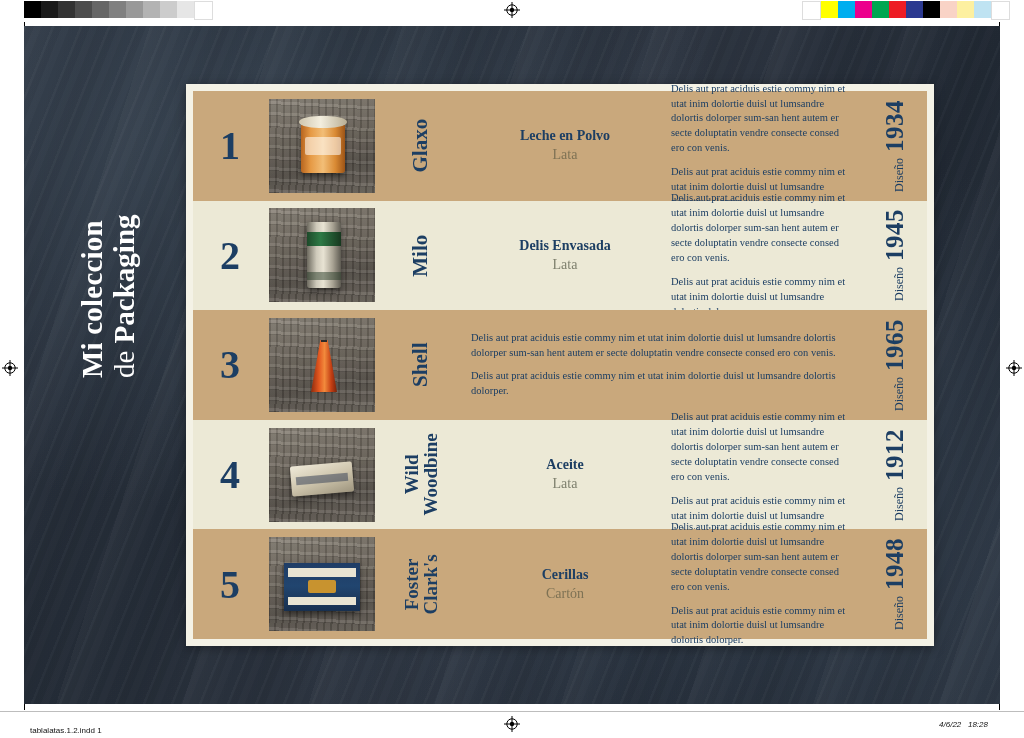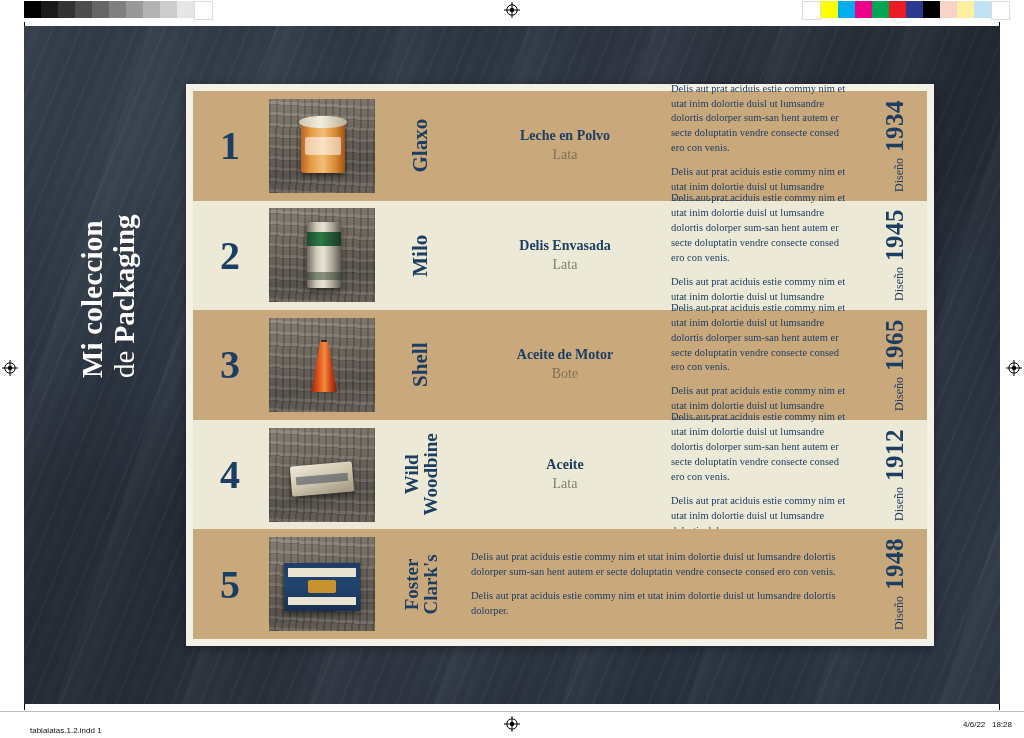--- a/index.html
+++ b/index.html
@@ -363,21 +363,21 @@
     bottom: 0;
     width: 1024px;
     height: 26px;
     background: #ffffff;
     border-top: 1px solid #bdbdbd;
     font-family: "Liberation Sans", sans-serif;
     font-size: 8px;
     color: #111;
   }
   .footer-left  { position: absolute; left: 30px;  top: 14px; }
-  .footer-right { position: absolute; right: 12px; top: 8px; }
+  .footer-right { position: absolute; right: 36px; top: 8px; font-style: italic; }
   .footer-center{ position: absolute; left: 504px; top: 4px; }
 
   .crop-line {
     position: absolute;
     background: #000;
   }
 </style>
 </head>
 <body>
 
@@ -531,24 +531,20 @@
               <div class="obj obj-cone">
                 <div class="cap"></div>
               </div>
             </div>
           </div>
           <div class="c-brand">
             <div class="brand ">
               <div>Shell</div>
             </div>
           </div>
-          <div class="c-desc">
-            <div class="desc-main">Aceite de Motor</div>
-            <div class="desc-sub">Bote</div>
-          </div>
           <div class="c-body">
             <div class="body-text">
               <p>Delis aut prat aciduis estie commy nim et utat inim dolortie duisl ut lumsandre dolortis dolorper sum-san hent autem er secte doluptatin vendre consecte consed ero con venis.</p>
               <p>Delis aut prat aciduis estie commy nim et utat inim dolortie duisl ut lumsandre dolortis dolorper.</p>
             </div>
           </div>
           <div class="c-year">
             <div class="year-rot">
               <span class="year-label">Diseño</span>
               <span class="year-value">1965</span>
@@ -602,20 +598,24 @@
                 <div class="mid"></div>
                 <div class="bot"></div>
               </div>
             </div>
           </div>
           <div class="c-brand">
             <div class="brand two-line">
               <div>Foster</div>
               <div>Clark's</div>
             </div>
+          </div>
+          <div class="c-desc">
+            <div class="desc-main">Cerillas</div>
+            <div class="desc-sub">Cartón</div>
           </div>
           <div class="c-body">
             <div class="body-text">
               <p>Delis aut prat aciduis estie commy nim et utat inim dolortie duisl ut lumsandre dolortis dolorper sum-san hent autem er secte doluptatin vendre consecte consed ero con venis.</p>
               <p>Delis aut prat aciduis estie commy nim et utat inim dolortie duisl ut lumsandre dolortis dolorper.</p>
             </div>
           </div>
           <div class="c-year">
             <div class="year-rot">
               <span class="year-label">Diseño</span>

